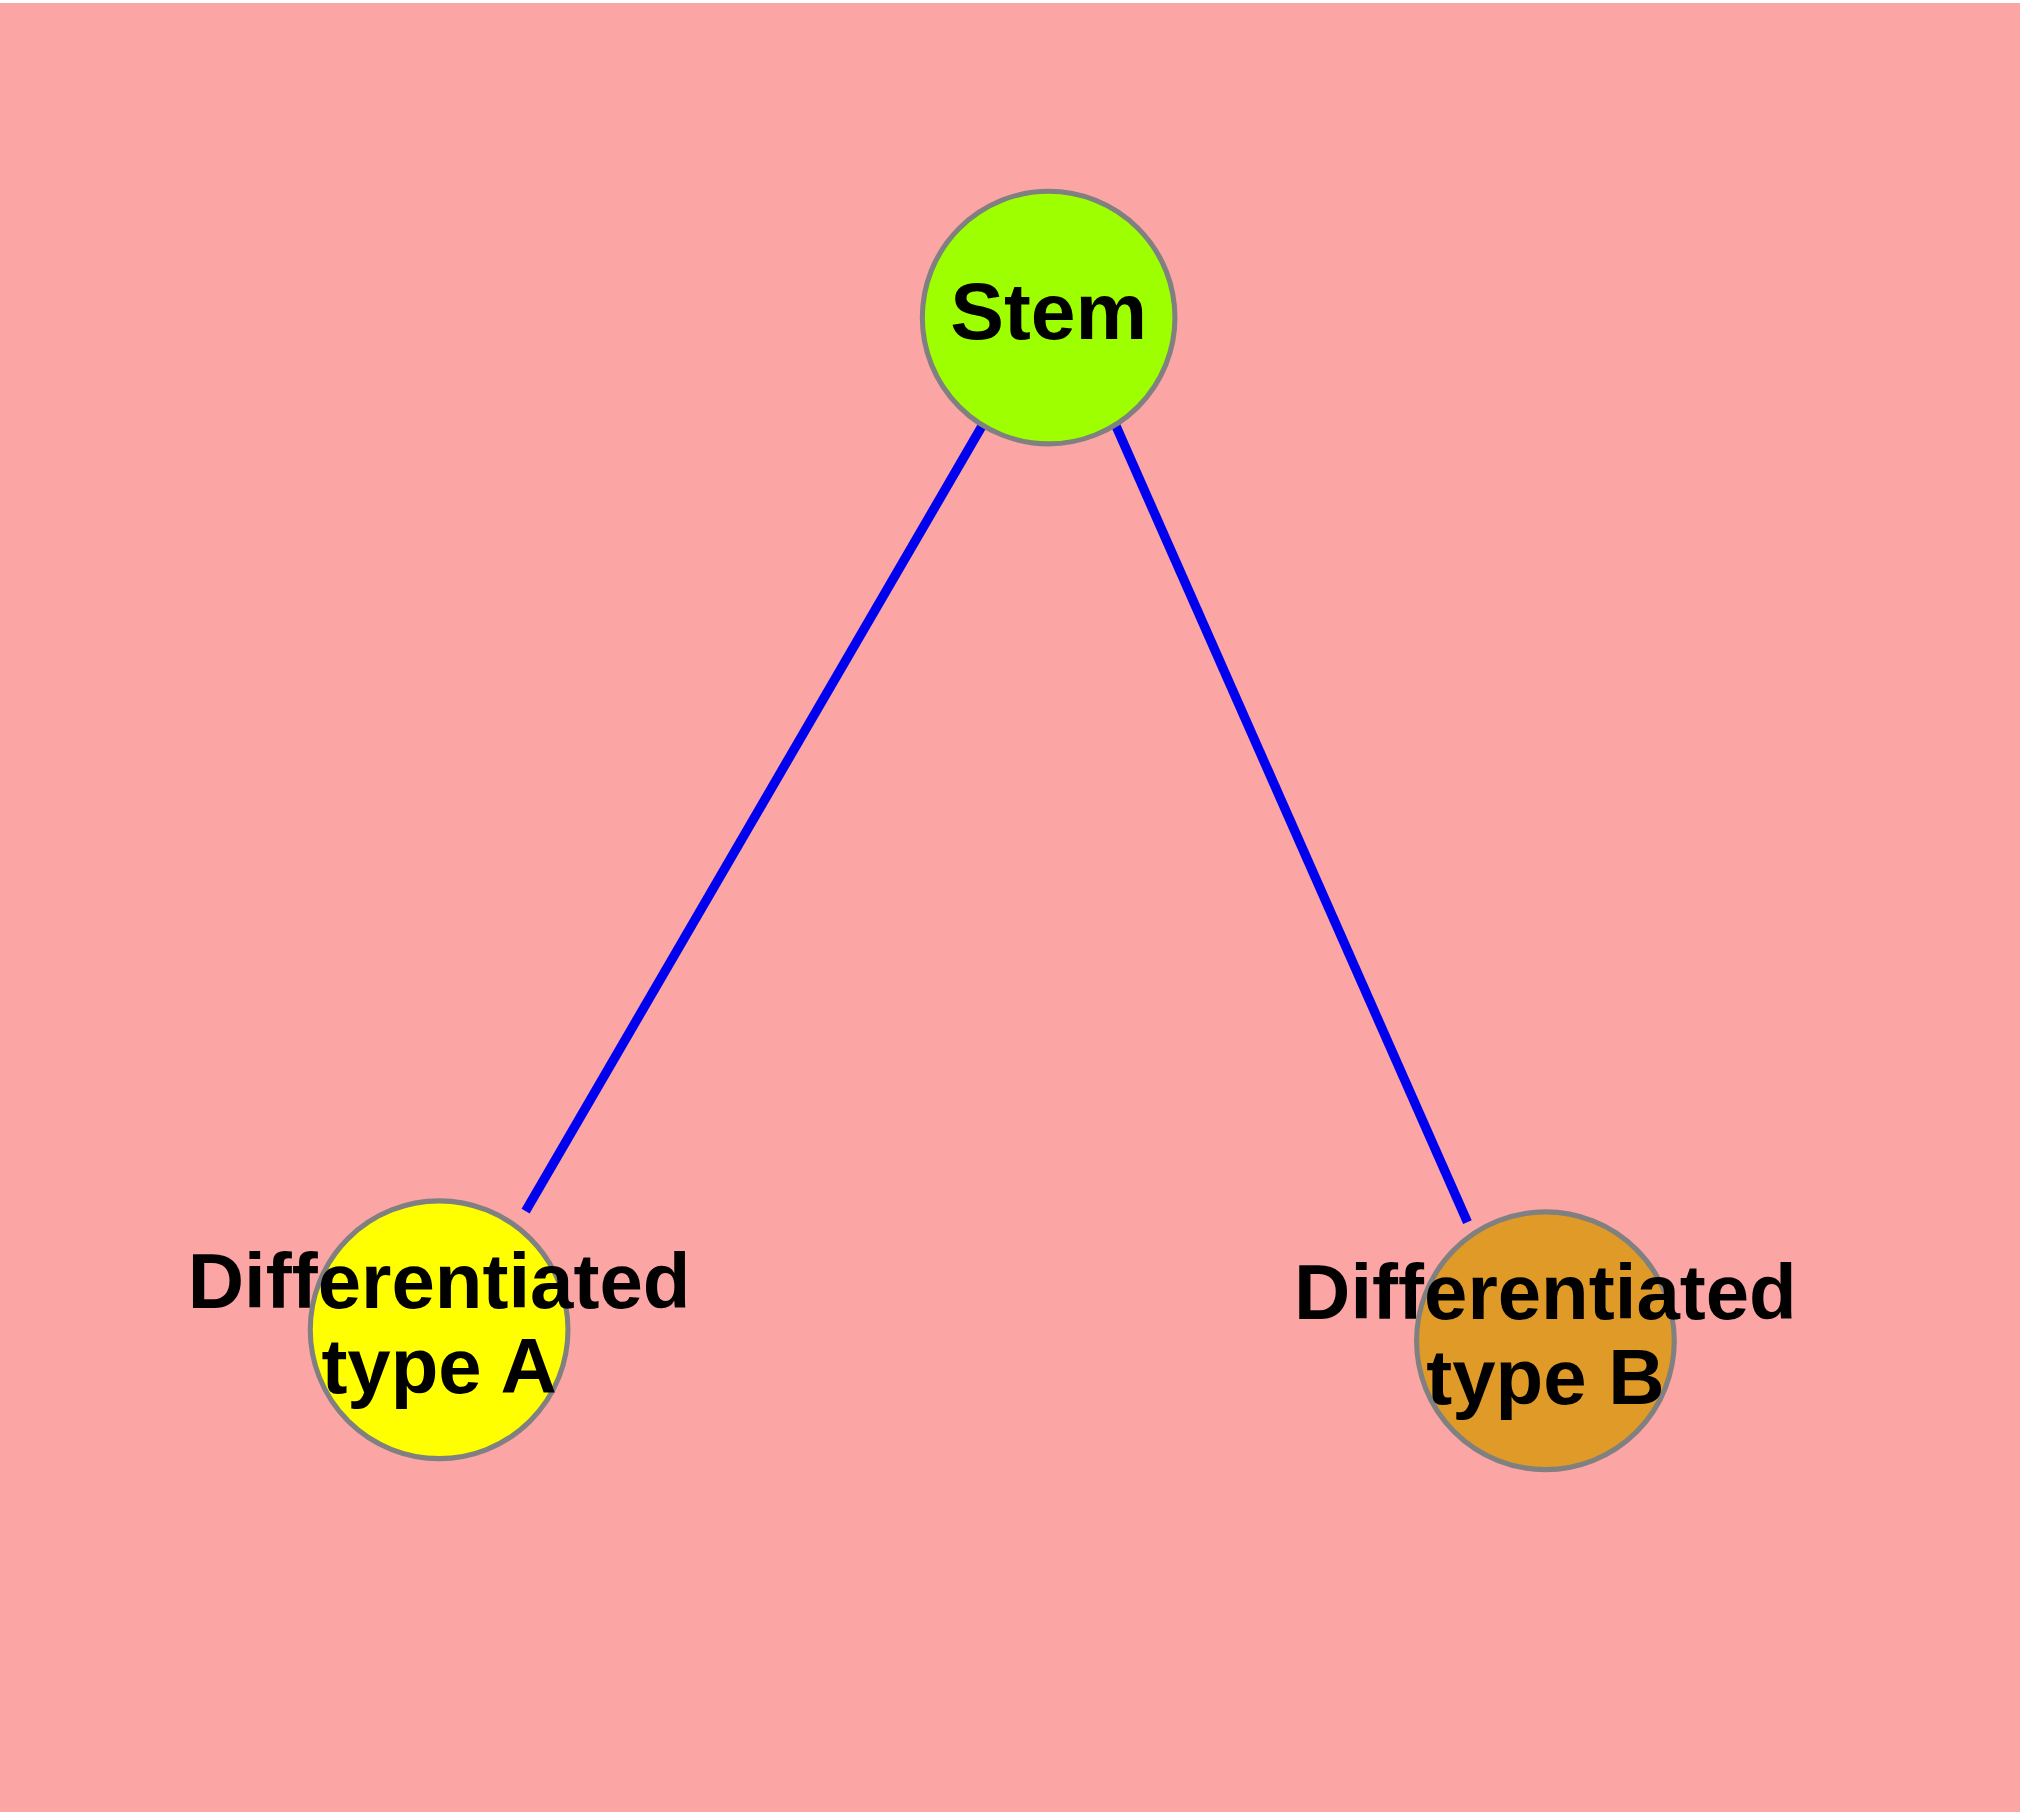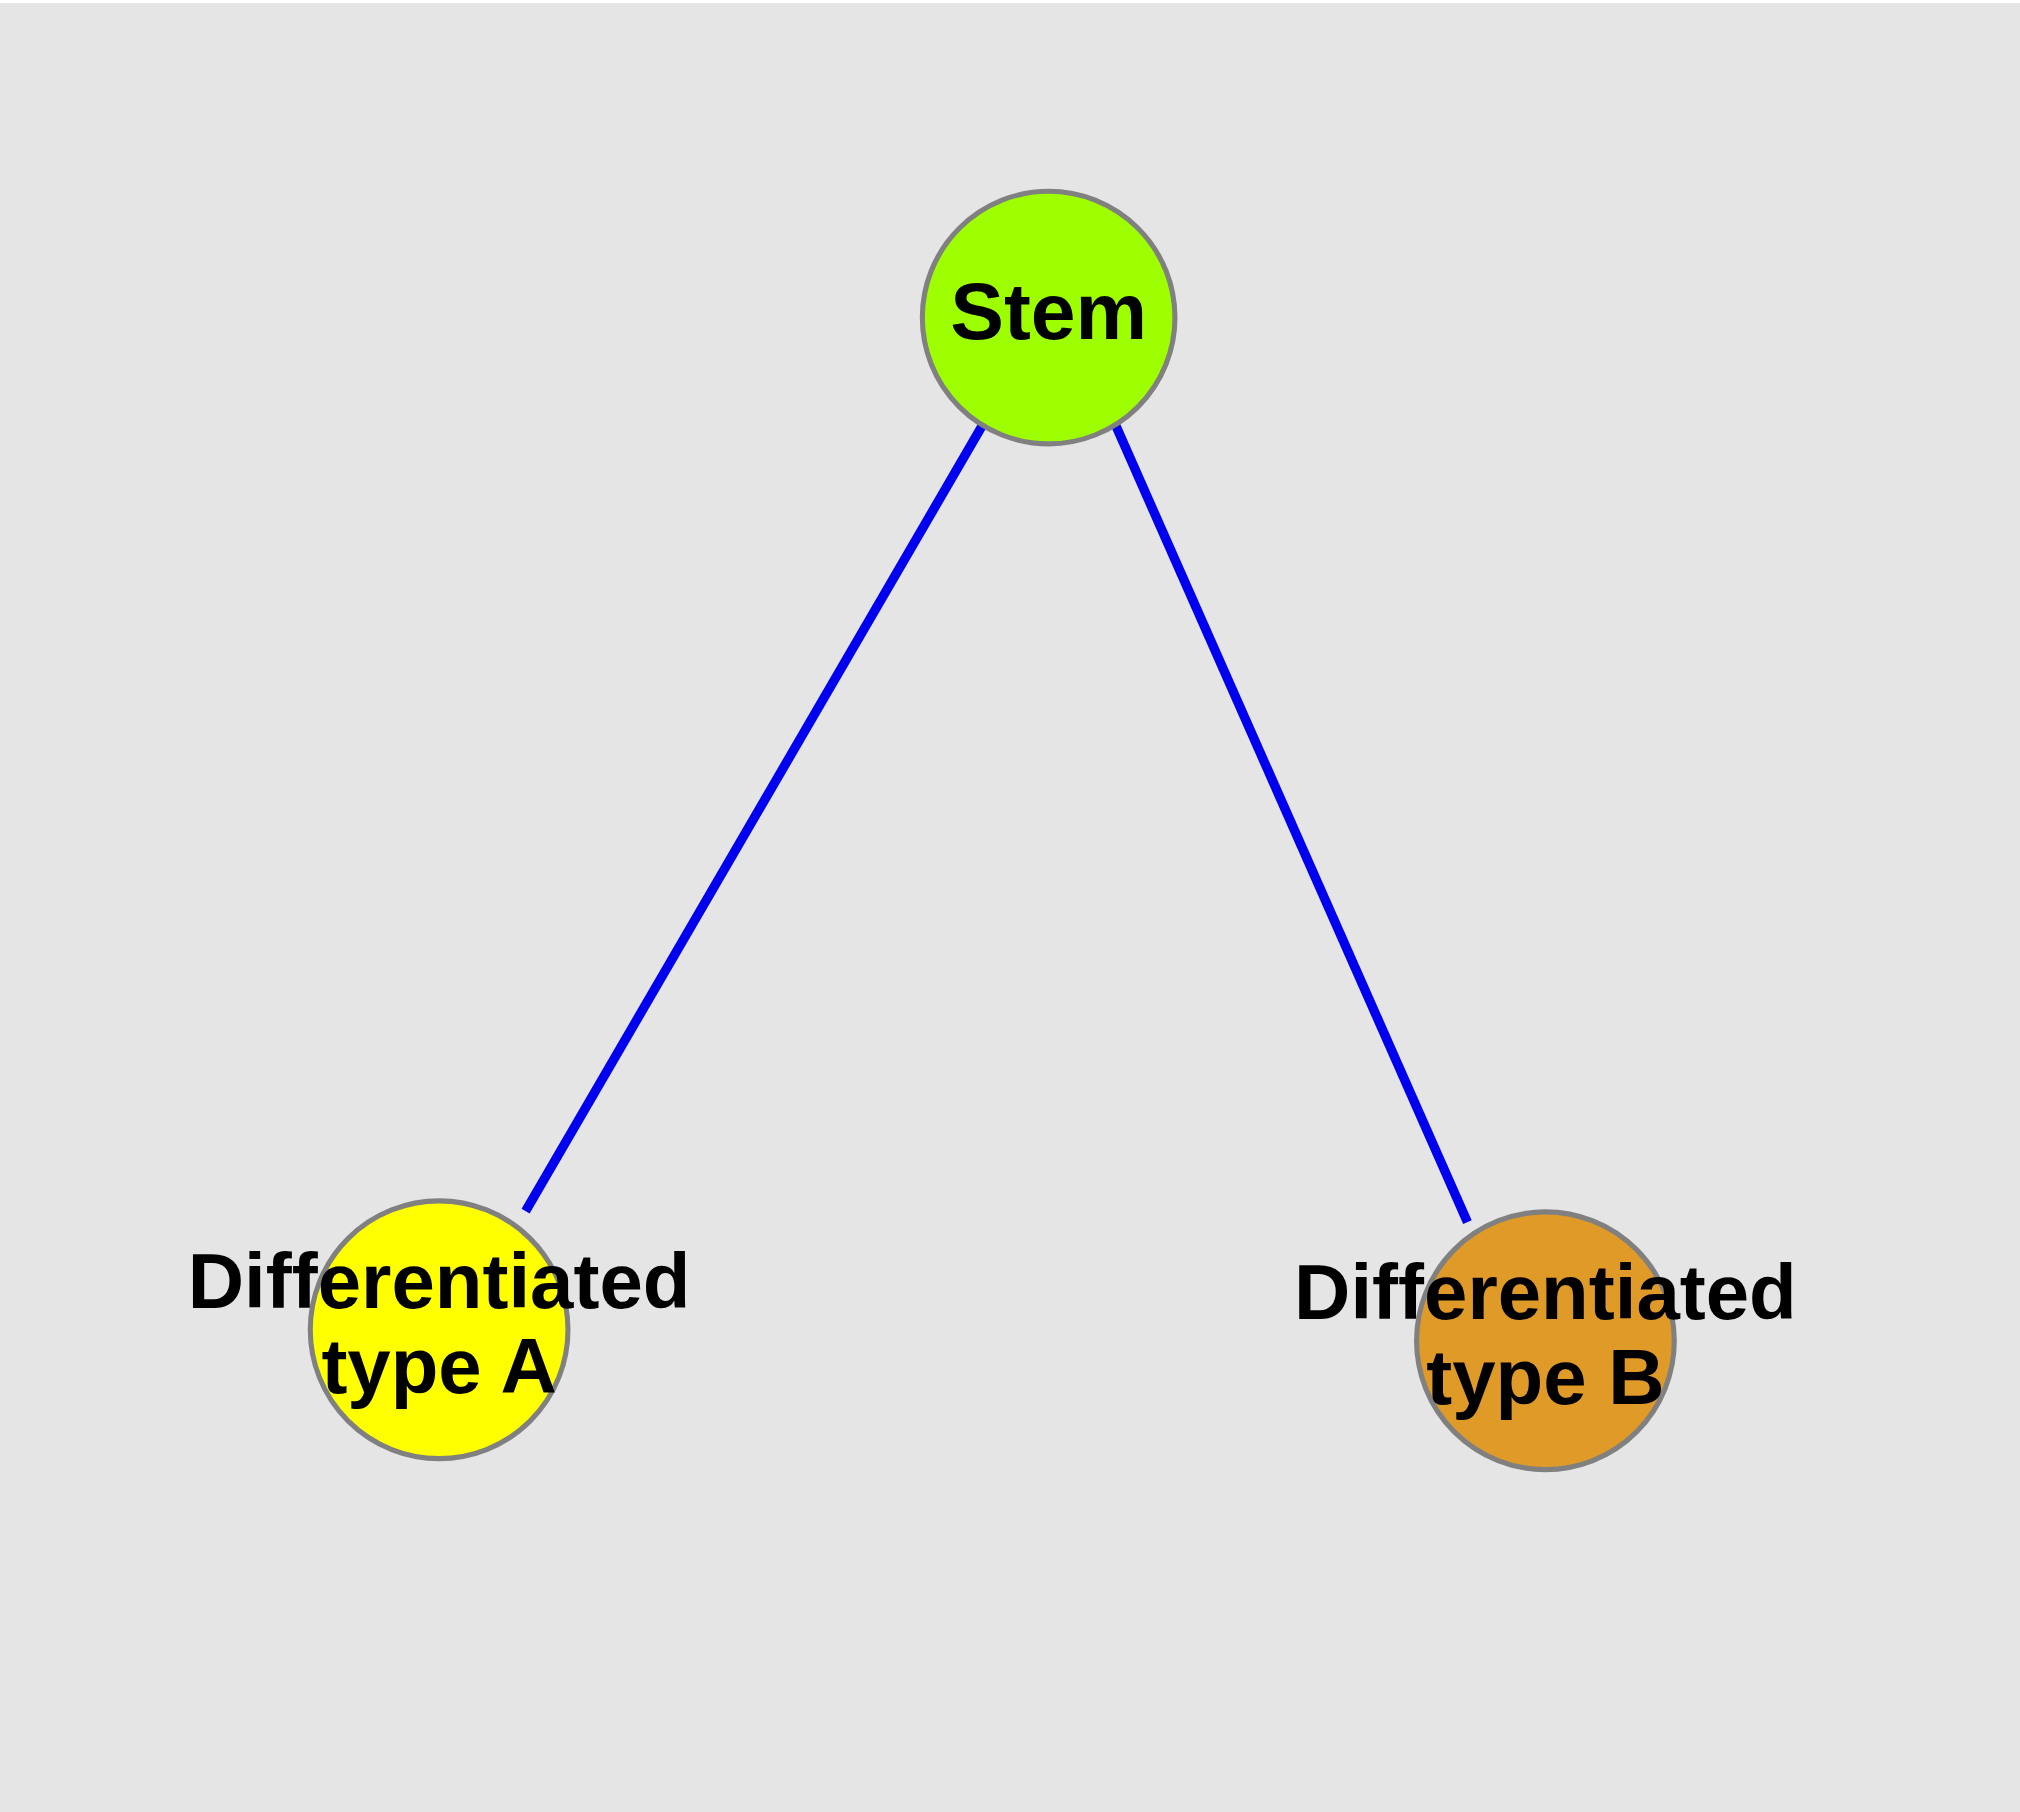--- a/index.html
+++ b/index.html
@@ -52,21 +52,21 @@
     user-select: none;
   }
   .edge-line {
     stroke-linecap: butt;
   }
 </style>
 </head>
 <body>
 
 <div id="canvas" style="width: 2021px; height: 1812px;">
-  <div id="plot-area" style="background: #e5e5e5;">
+  <div id="plot-area" style="background: #fca5a5;">
     <svg id="graph-svg" viewBox="0 0 2384 2135" xmlns="http://www.w3.org/2000/svg">
 
       <g>
         <line class="edge-line" x1="1159" y1="498" x2="620" y2="1425" stroke="#0000ee" stroke-width="11"></line>
         <line class="edge-line" x1="1316" y1="498" x2="1731" y2="1438" stroke="#0000ee" stroke-width="11"></line>
       </g>
 
       <g>
         <g class="node-group">
           <circle class="node-circle" cx="1237" cy="371" r="149" fill="#9eff00" stroke="#808080" stroke-width="6"></circle>

